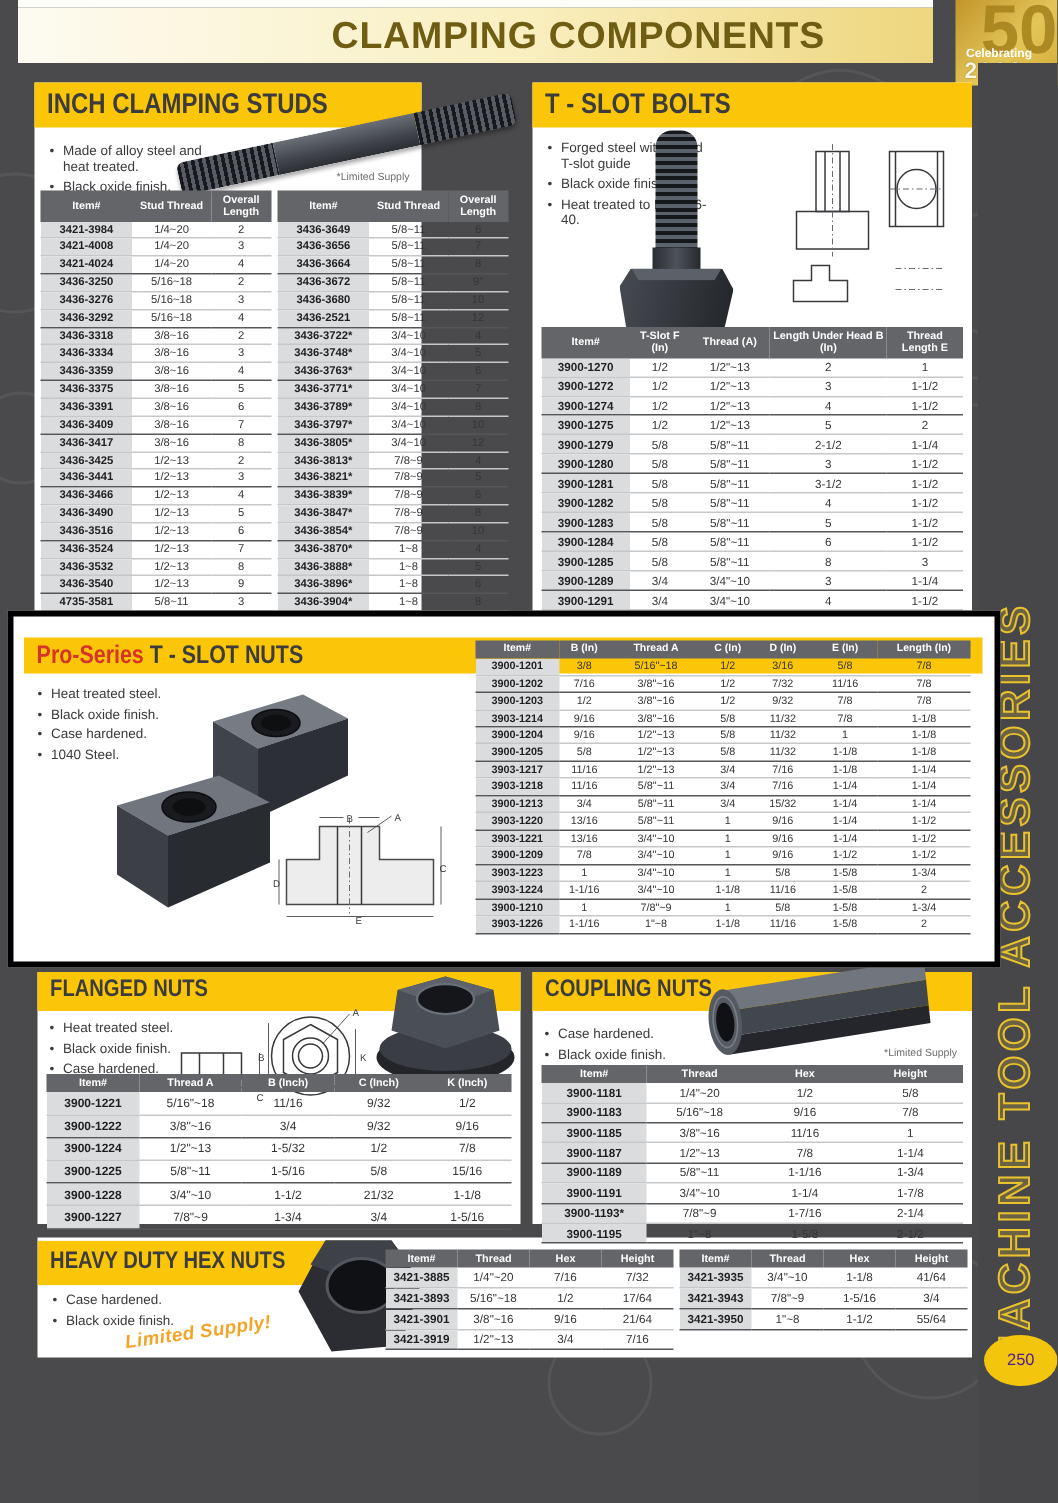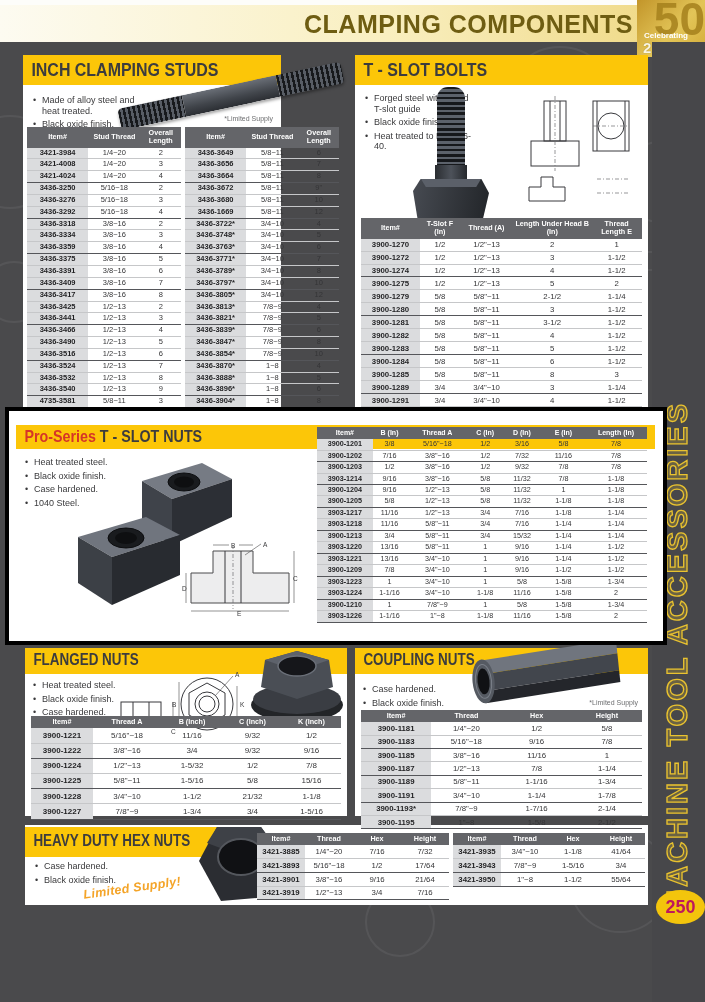--- a/index.html
+++ b/index.html
@@ -1,37 +1,37 @@
 <!DOCTYPE html>
 <html><head>
 <meta charset="utf-8">
 <style>
   html,body{margin:0;padding:0;}
   body{width:705px;height:1002px;position:relative;background:#4a4a4c;overflow:hidden;
        font-family:"Liberation Sans",sans-serif;-webkit-font-smoothing:antialiased;}
   .abs{position:absolute;}
   
-  .topband{left:0;top:0;width:705px;height:42px;
+  .topband{left:12px;top:0;width:610px;height:42px;
     background:linear-gradient(90deg,#fdfbf1 0%,#f9efc0 55%,#eed67e 100%);
     border-top:5px solid #fdfdfa;box-sizing:border-box;text-align:center;}
   .ptitle{position:absolute;right:72px;top:5px;font-size:25px;font-weight:bold;color:#6e5d12;
     letter-spacing:.5px;white-space:nowrap;}
   .badge50{left:637px;top:0;width:68px;height:57px;overflow:hidden;
     background:linear-gradient(135deg,#c2952a 0%,#e3c558 55%,#d3ab37 100%);text-align:right;}
   .b50{position:absolute;right:0px;top:-8px;font-size:46px;font-weight:bold;color:rgba(164,128,28,.85);}
   .bcel{position:absolute;left:7px;bottom:17px;font-size:8px;color:#fff;font-weight:bold;}
   .byear{position:absolute;left:6px;bottom:1px;font-size:15px;font-weight:bold;color:#faf6e2;
     letter-spacing:1.5px;text-shadow:0 0 1px #8a6d14;}
   
   .sidebar{left:652px;top:42px;width:53px;height:960px;background:#47474a;}
   .vtext{position:absolute;bottom:88px;left:9px;writing-mode:vertical-rl;transform:rotate(180deg);
     font-size:29px;font-weight:bold;letter-spacing:3px;white-space:nowrap;
     color:rgba(233,194,47,.22);-webkit-text-stroke:1.3px #e9c22f;}
   .pagebadge{left:656px;top:890px;width:49px;height:34px;background:#f3c50c;border-radius:50%;
-    display:flex;align-items:center;justify-content:center;font-weight:bold;font-size:18px;color:#be185d;z-index:6;}
+    display:flex;align-items:center;justify-content:center;font-weight:normal;font-size:11px;color:#4c1d95;z-index:6;}
   
   .panel{position:absolute;background:#fff;}
   .p-studs{left:23px;top:55px;width:258px;height:355px;}
   .p-tslot{left:355px;top:55px;width:293px;height:355px;}
   .redbox{left:5px;top:407px;width:662px;height:238px;border:4px solid #000000;background:#fff;
     box-sizing:border-box;z-index:4;}
   .p-flg{left:25px;top:648px;width:322px;height:168px;}
   .p-coup{left:355px;top:648px;width:293px;height:168px;}
   .p-hvy{left:25px;top:825px;width:623px;height:80px;}
   
@@ -351,21 +351,21 @@
               <td>3436-3672</td>
               <td>5/8~11</td>
               <td>9"</td>
             </tr>
             <tr>
               <td>3436-3680</td>
               <td>5/8~11</td>
               <td>10</td>
             </tr>
             <tr>
-              <td>3436-1669</td>
+              <td>3436-2521</td>
               <td>5/8~11</td>
               <td>12</td>
             </tr>
             <tr>
               <td>3436-3722*</td>
               <td>3/4~10</td>
               <td>4</td>
             </tr>
             <tr>
               <td>3436-3748*</td>

